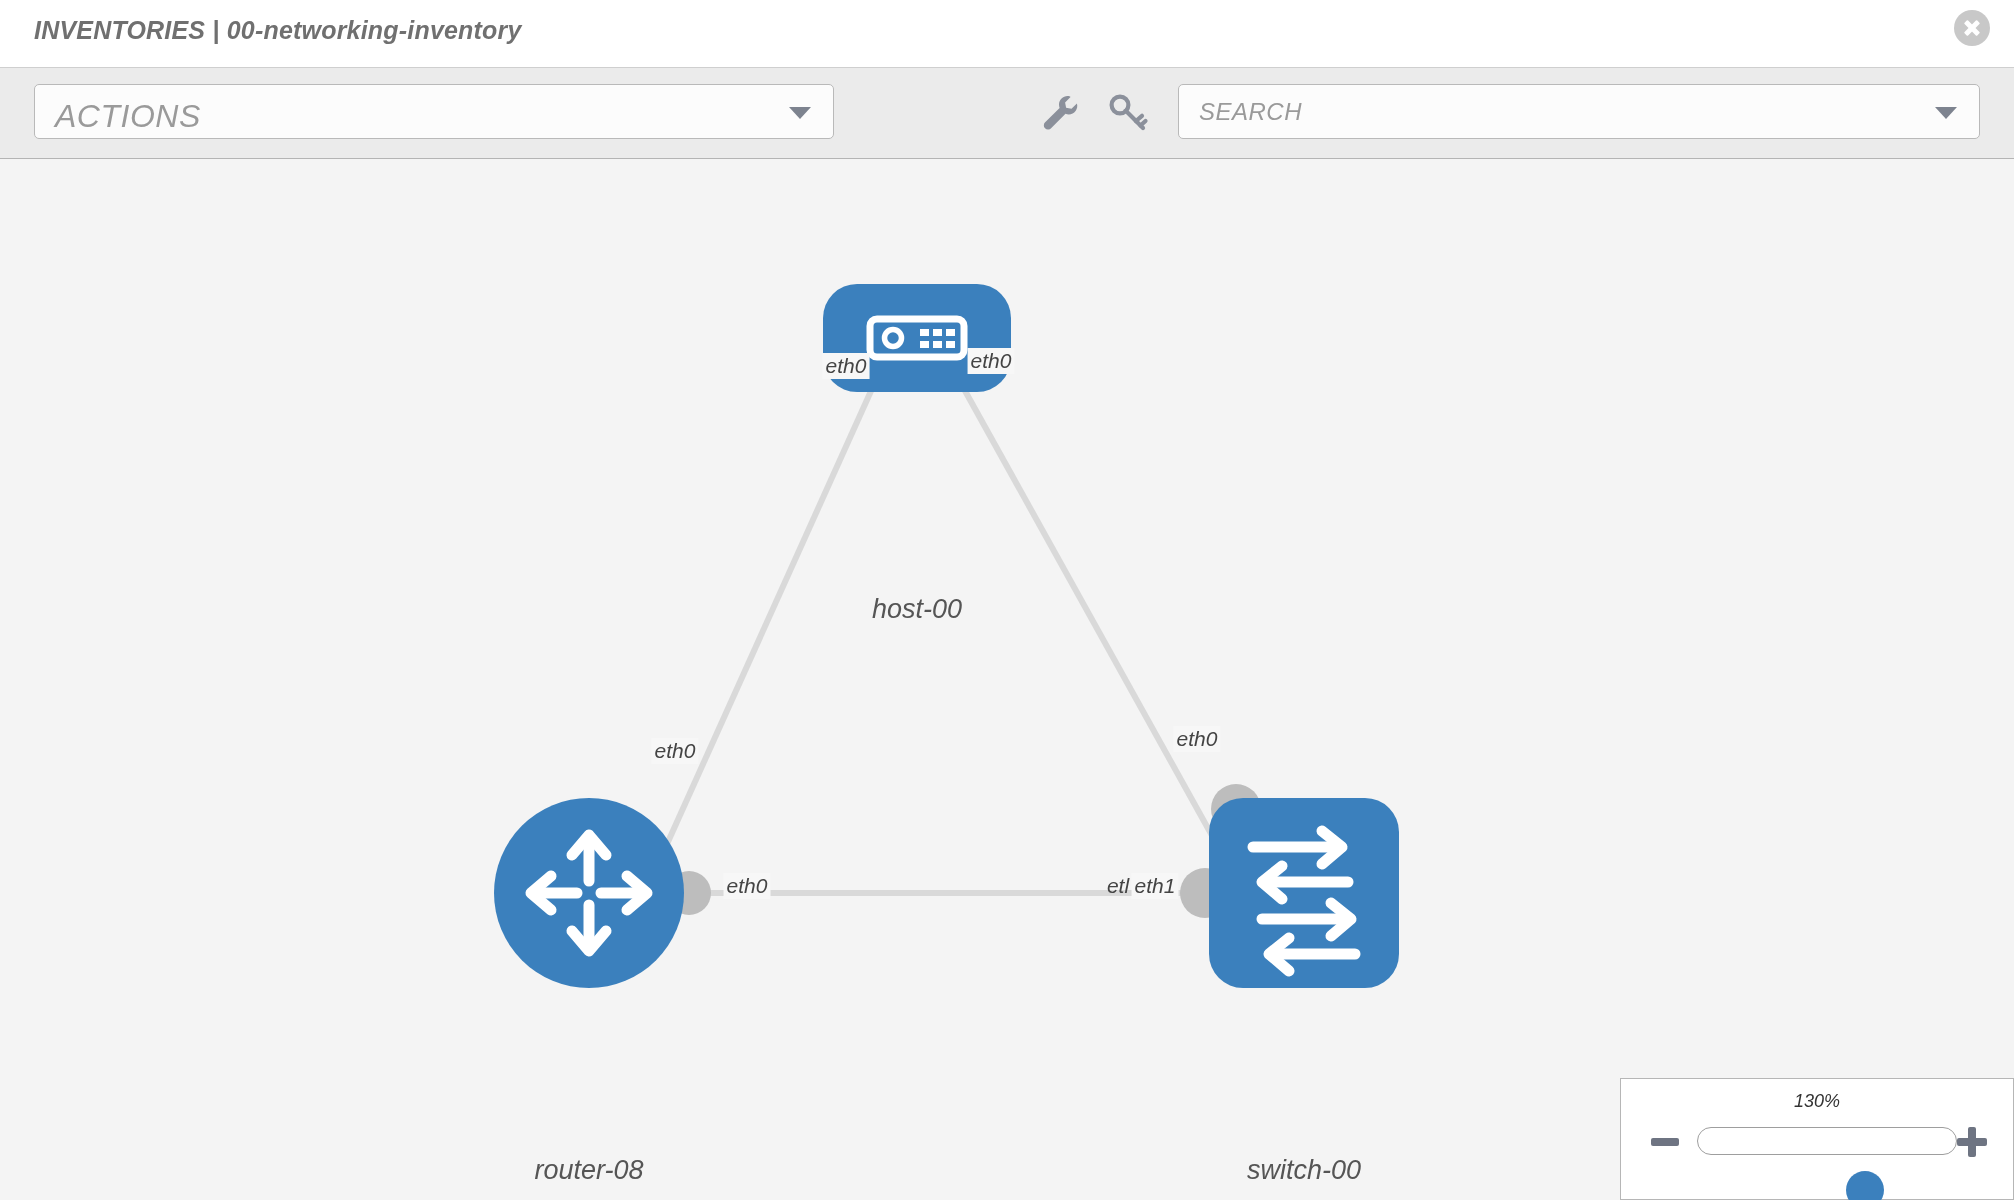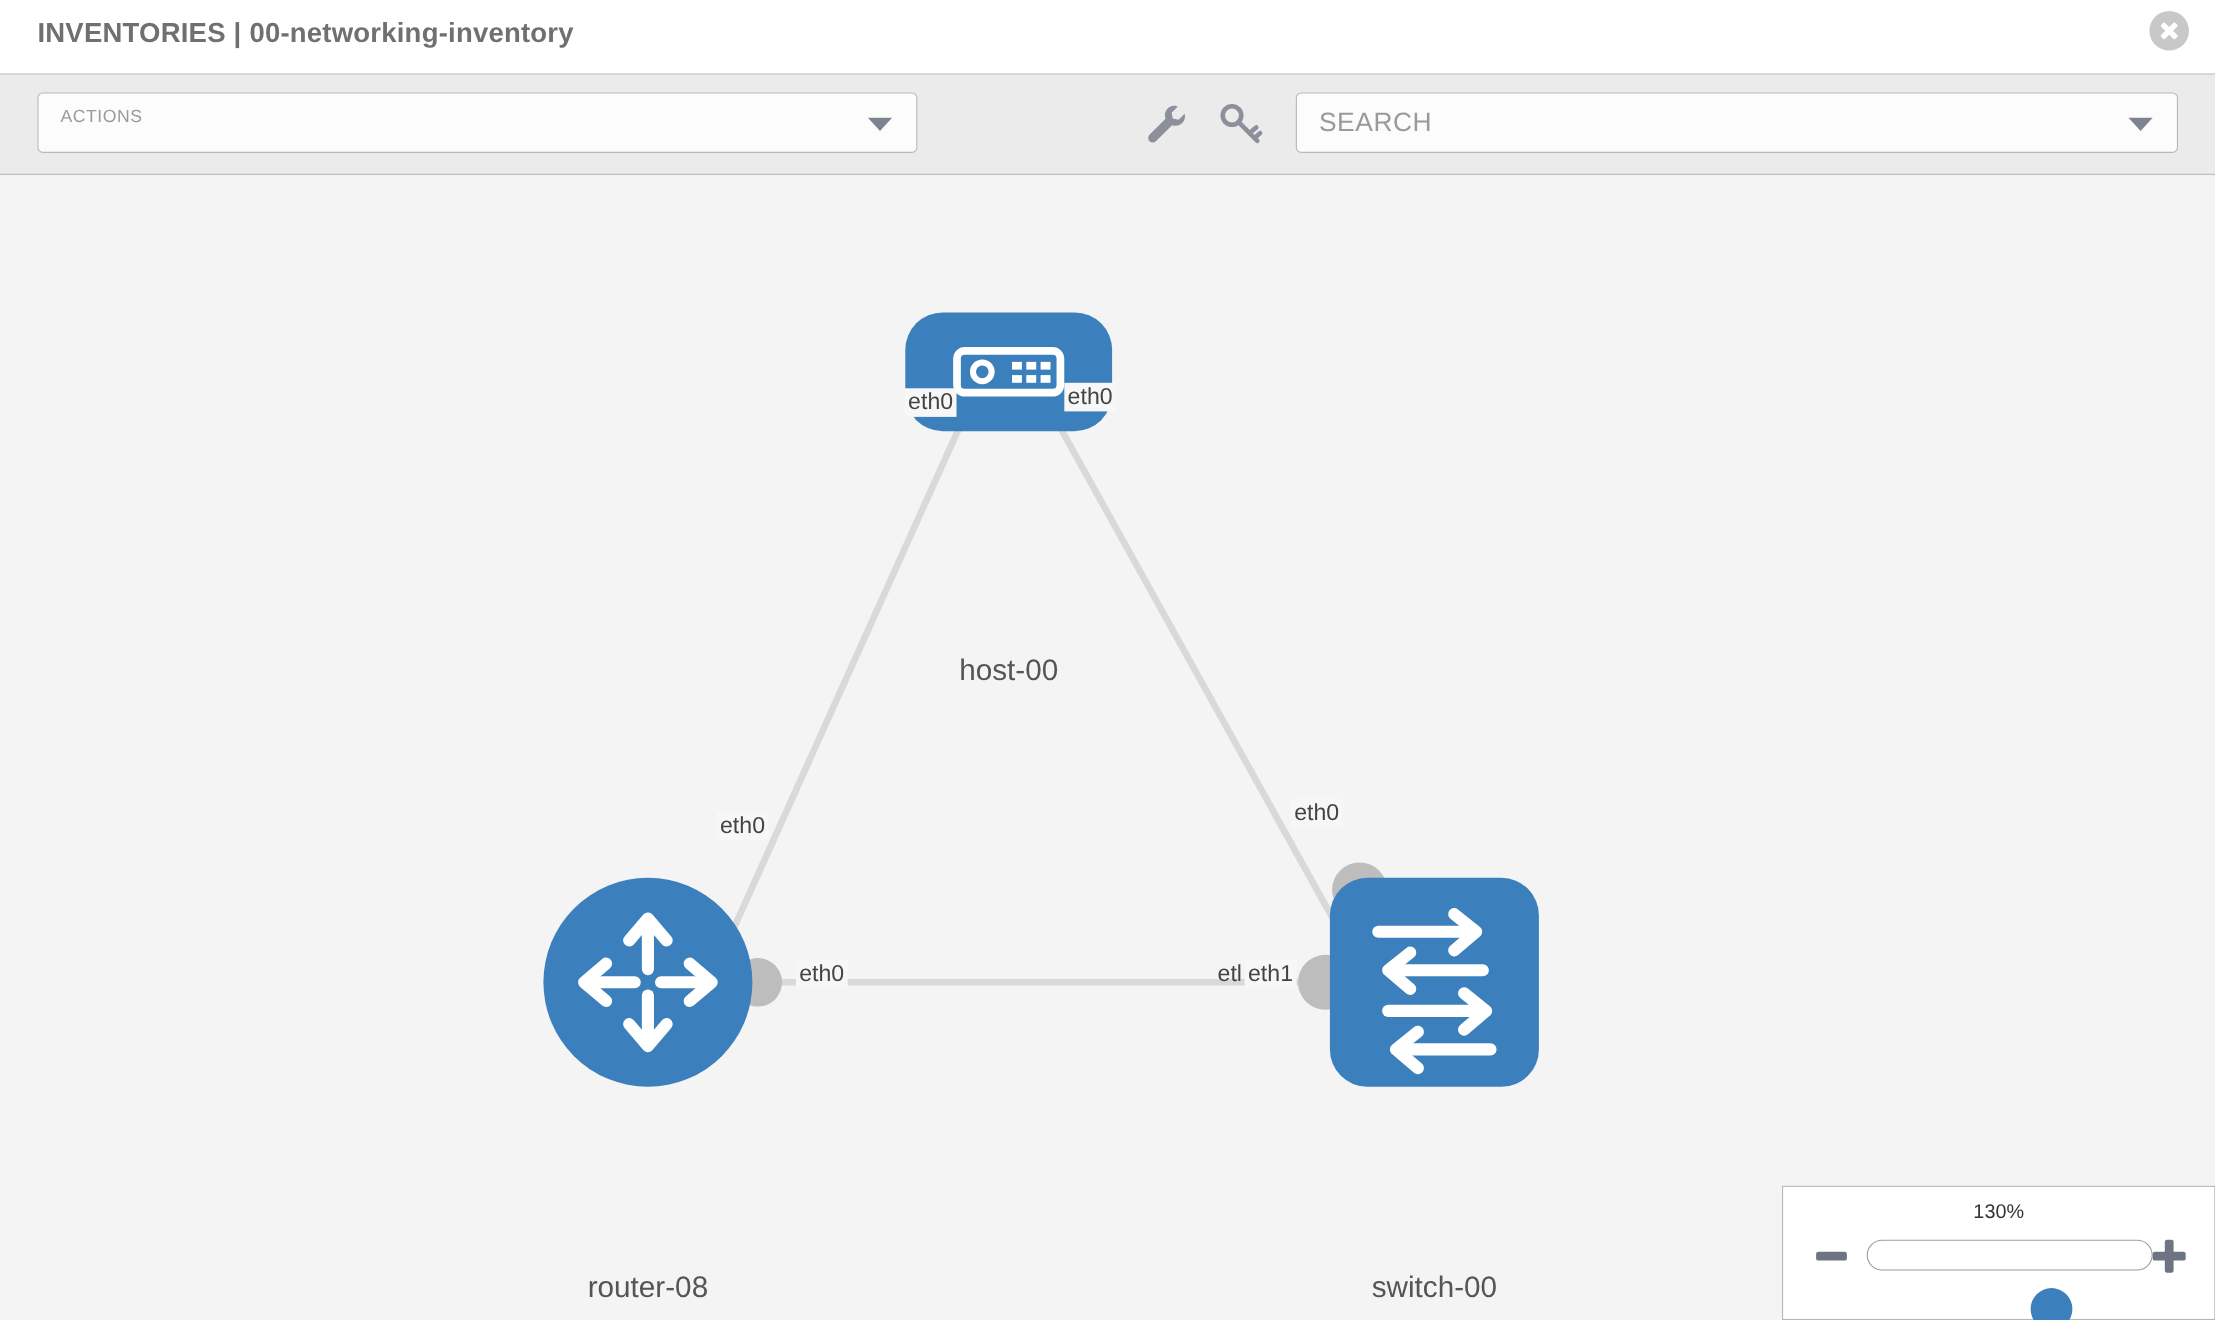--- a/index.html
+++ b/index.html
@@ -2,21 +2,21 @@
 <html><head>
 <meta charset="utf-8">
 <style>
   * { box-sizing: border-box; margin: 0; padding: 0; }
   html, body {
     width: 2014px; height: 1200px;
     background: #ffffff;
     font-family: "Liberation Sans", sans-serif;
     overflow: hidden;
   }
-  .app { position: relative; width: 2014px; height: 1180px; background:#d946ef; }
+  .app { position: relative; width: 2014px; height: 1180px; background:#404040;font-style:italic; }
 
   
   .header {
     position: absolute; left:0; top:0; width:2014px; height:67px;
     background:#ffffff;
   }
   .header-title {
     position:absolute; left:34px; top:16px;
     font-size:25px; font-weight:bold; color:#707070;
     letter-spacing:0.2px; white-space:nowrap;
@@ -41,21 +41,21 @@
     border-top:1px solid #cfcfcf;
     border-bottom:1px solid #b4b4b4;
   }
   .actions-select {
     position:absolute; left:34px; top:16px; width:800px; height:55px;
     background:#fcfcfc; border:1px solid #b9b9b9; border-radius:5px;
     cursor:pointer;
   }
   .actions-select .label {
     position:absolute; left:20px; top:13px;
-    font-size:16px; color:#9a9a9a; letter-spacing:0.5px;
+    font-size:32px; color:#9a9a9a; letter-spacing:0.5px;
   }
   .caret {
     position:absolute; right:22px; top:50%; margin-top:-5px;
     width:0; height:0;
     border-left:11px solid transparent;
     border-right:11px solid transparent;
     border-top:12px solid #7d838f;
   }
   .tool-icon {
     position:absolute; top:22px; width:44px; height:44px; cursor:pointer;

